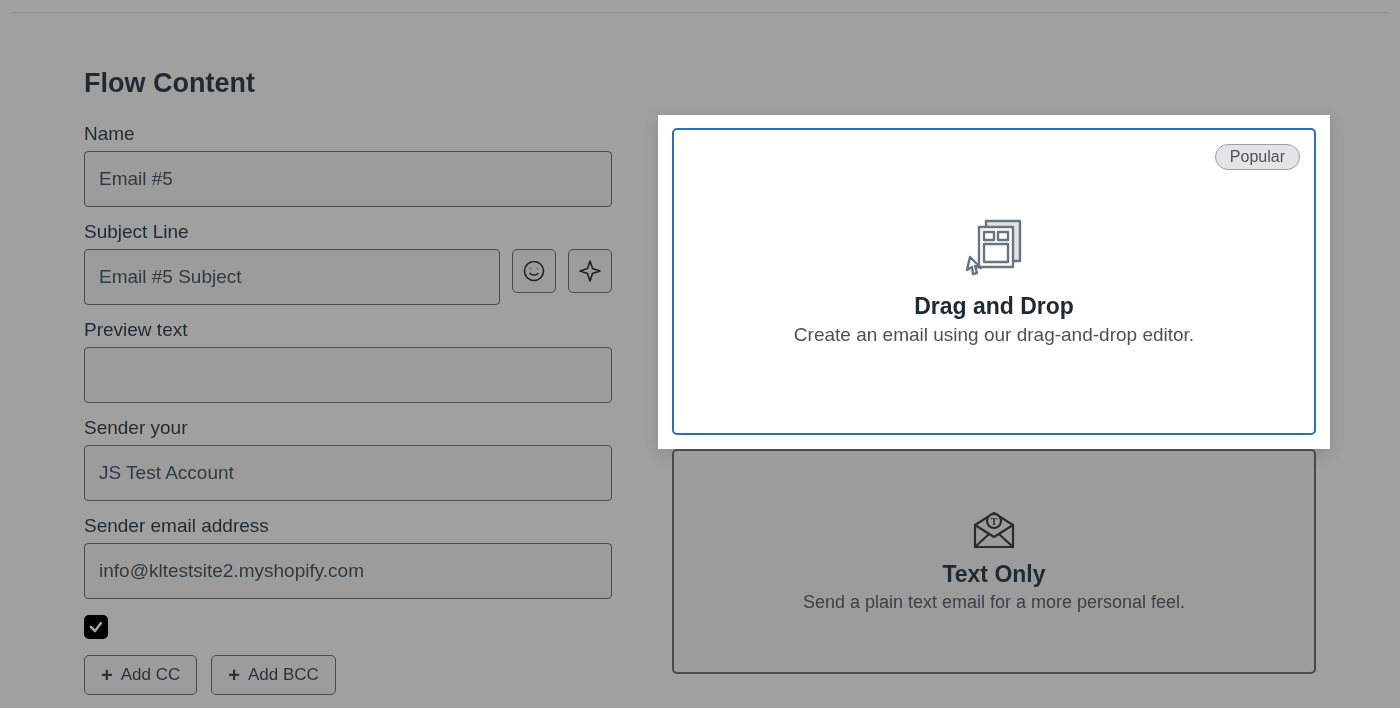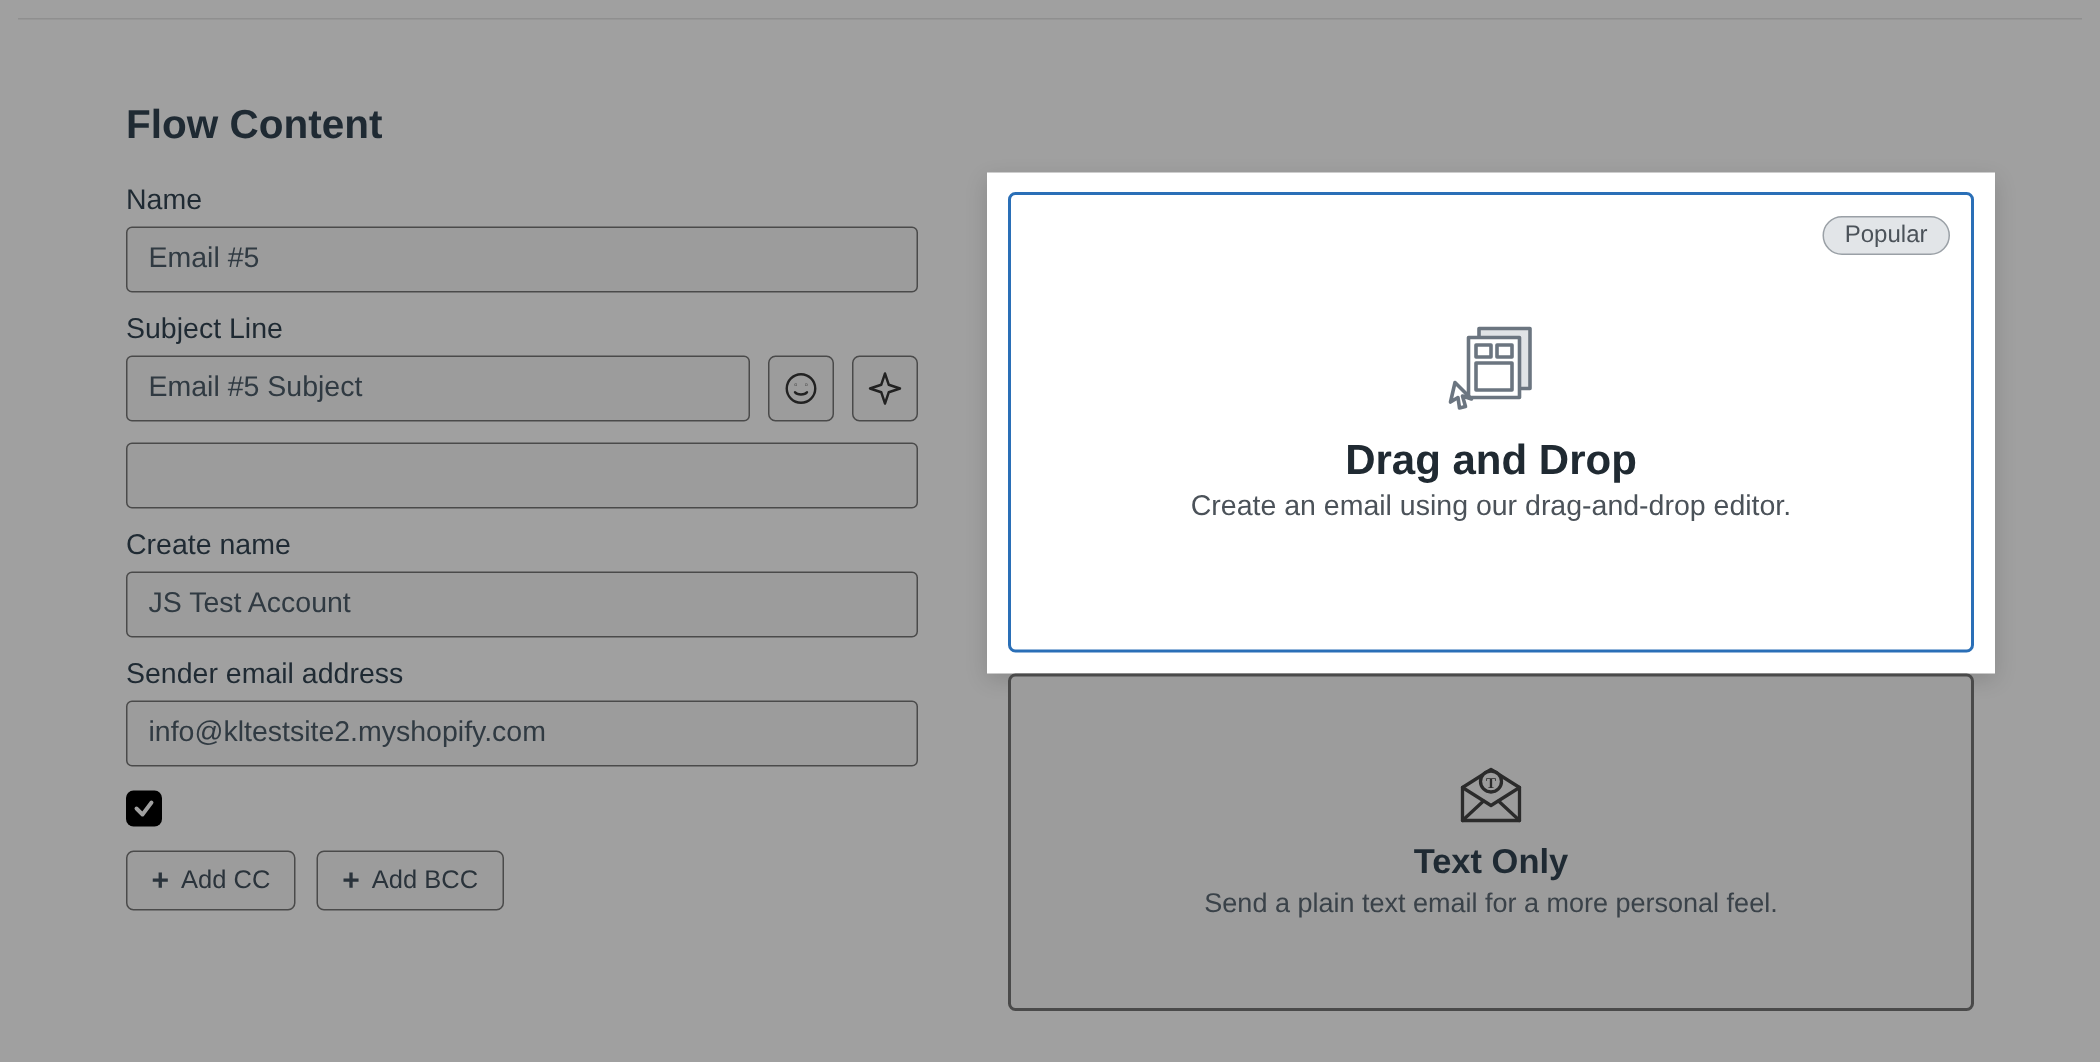--- a/index.html
+++ b/index.html
@@ -54,21 +54,21 @@
     color: #1f2a33;
     margin-bottom: 6px;
   }
   .row-flex {
     display: flex;
     gap: 12px;
     align-items: stretch;
   }
   .text-input {
     flex: 1;
-    height: 44px;
+    height: 56px;
     padding: 6px 14px;
     font-size: 19px;
     color: #303a42;
     background: #9c9c9c;
     border: 1px solid #4a4a4a;
     border-radius: 4px;
     outline: none;
   }
   .text-input.full { width: 100%; }
   .icon-btn {
@@ -154,21 +154,21 @@
     right: 14px;
     border: 1px solid #9aa0a6;
     background: #e2e5e8;
     color: #4b5259;
     font-size: 16px;
     padding: 3px 14px;
     border-radius: 16px;
   }
   .card-title {
     margin-top: 14px;
-    font-size: 28px;
+    font-size: 23px;
     font-weight: 600;
     color: #202a32;
   }
   .card-desc {
     margin-top: 2px;
     font-size: 19px;
     color: #4b5259;
     line-height: 1.35;
   }
 
@@ -237,25 +237,26 @@
               </button>
               <button class="icon-btn">
                 <svg width="24" height="24" stroke="#222" stroke-width="1.6" fill="none" stroke-linejoin="round">
                   <path d="M12 2 L14.5 9.5 L22 12 L14.5 14.5 L12 22 L9.5 14.5 L2 12 L9.5 9.5 Z"></path>
                 </svg>
               </button>
             </div>
           </div>
 
           <div class="field">
+            <div class="label">Preview text</div>
             <input class="text-input full" value="" style="">
           </div>
 
           <div class="field">
-            <div class="label">Create name</div>
+            <div class="label">Sender your</div>
             <input class="text-input full" value="JS Test Account" style="">
           </div>
 
           <div class="field">
             <div class="label">Sender email address</div>
             <input class="text-input full" value="info@kltestsite2.myshopify.com" style="">
           </div>
 
           <div class="checkbox-row">
             <div class="checkbox">

